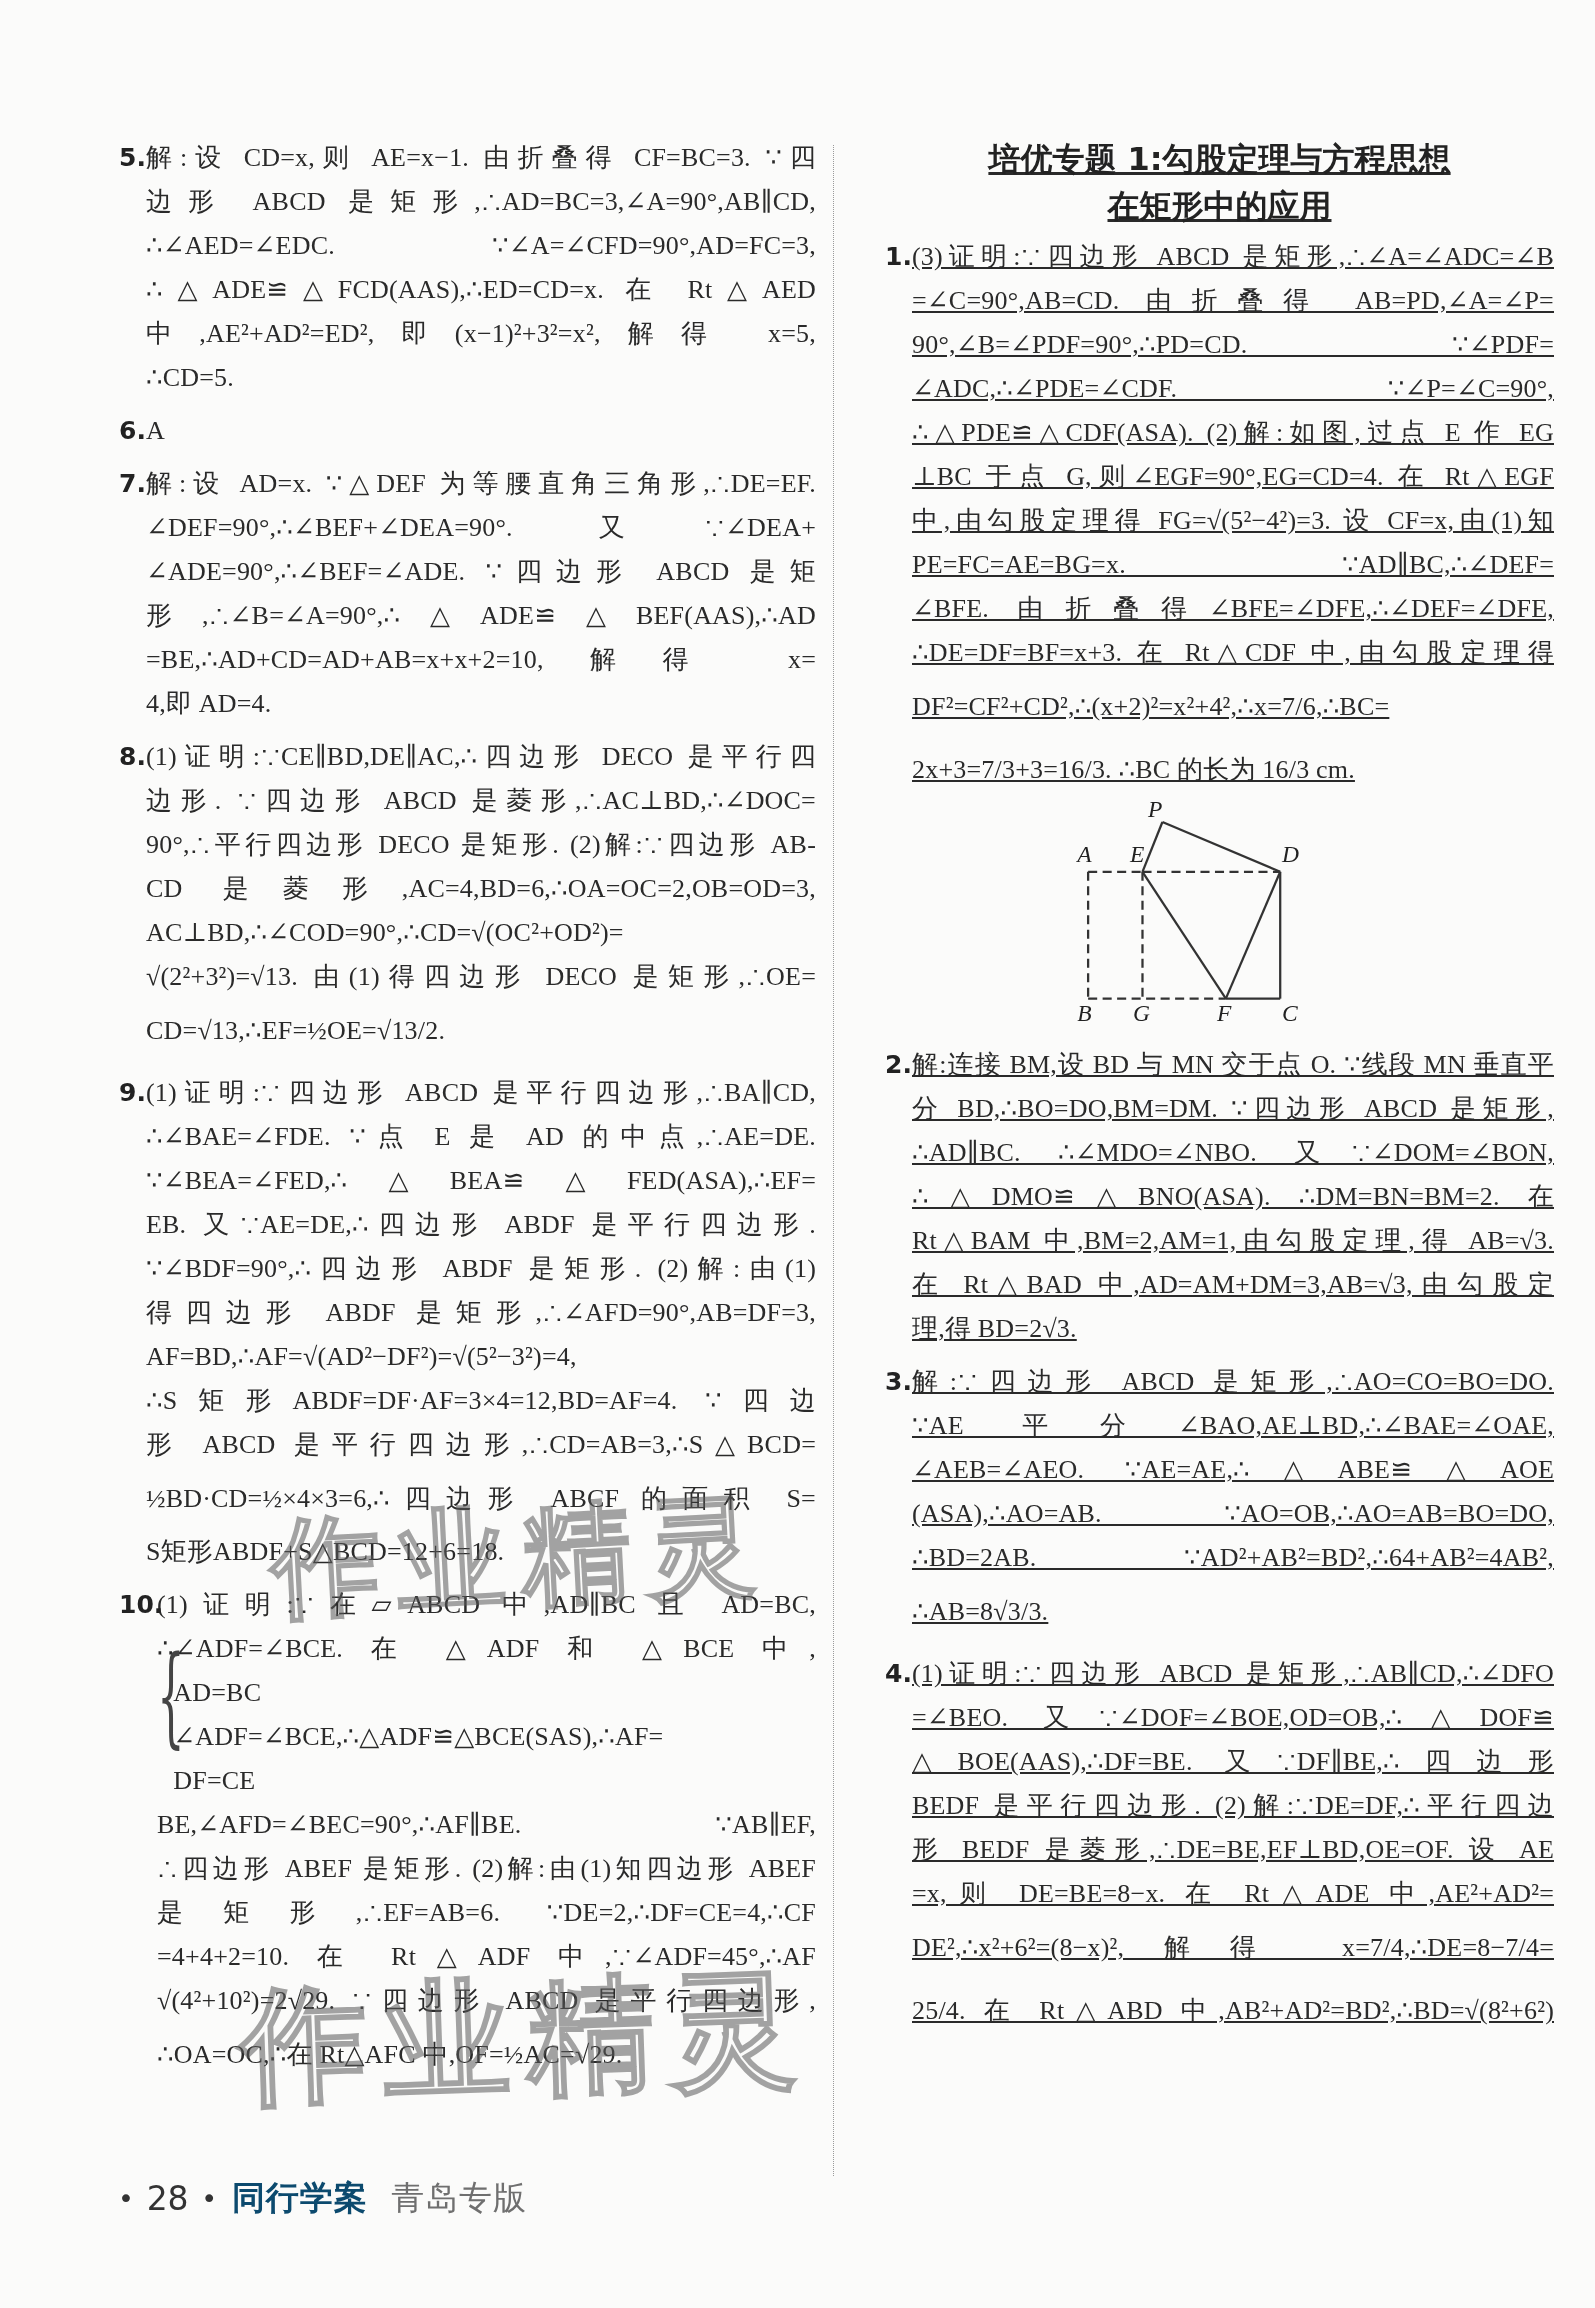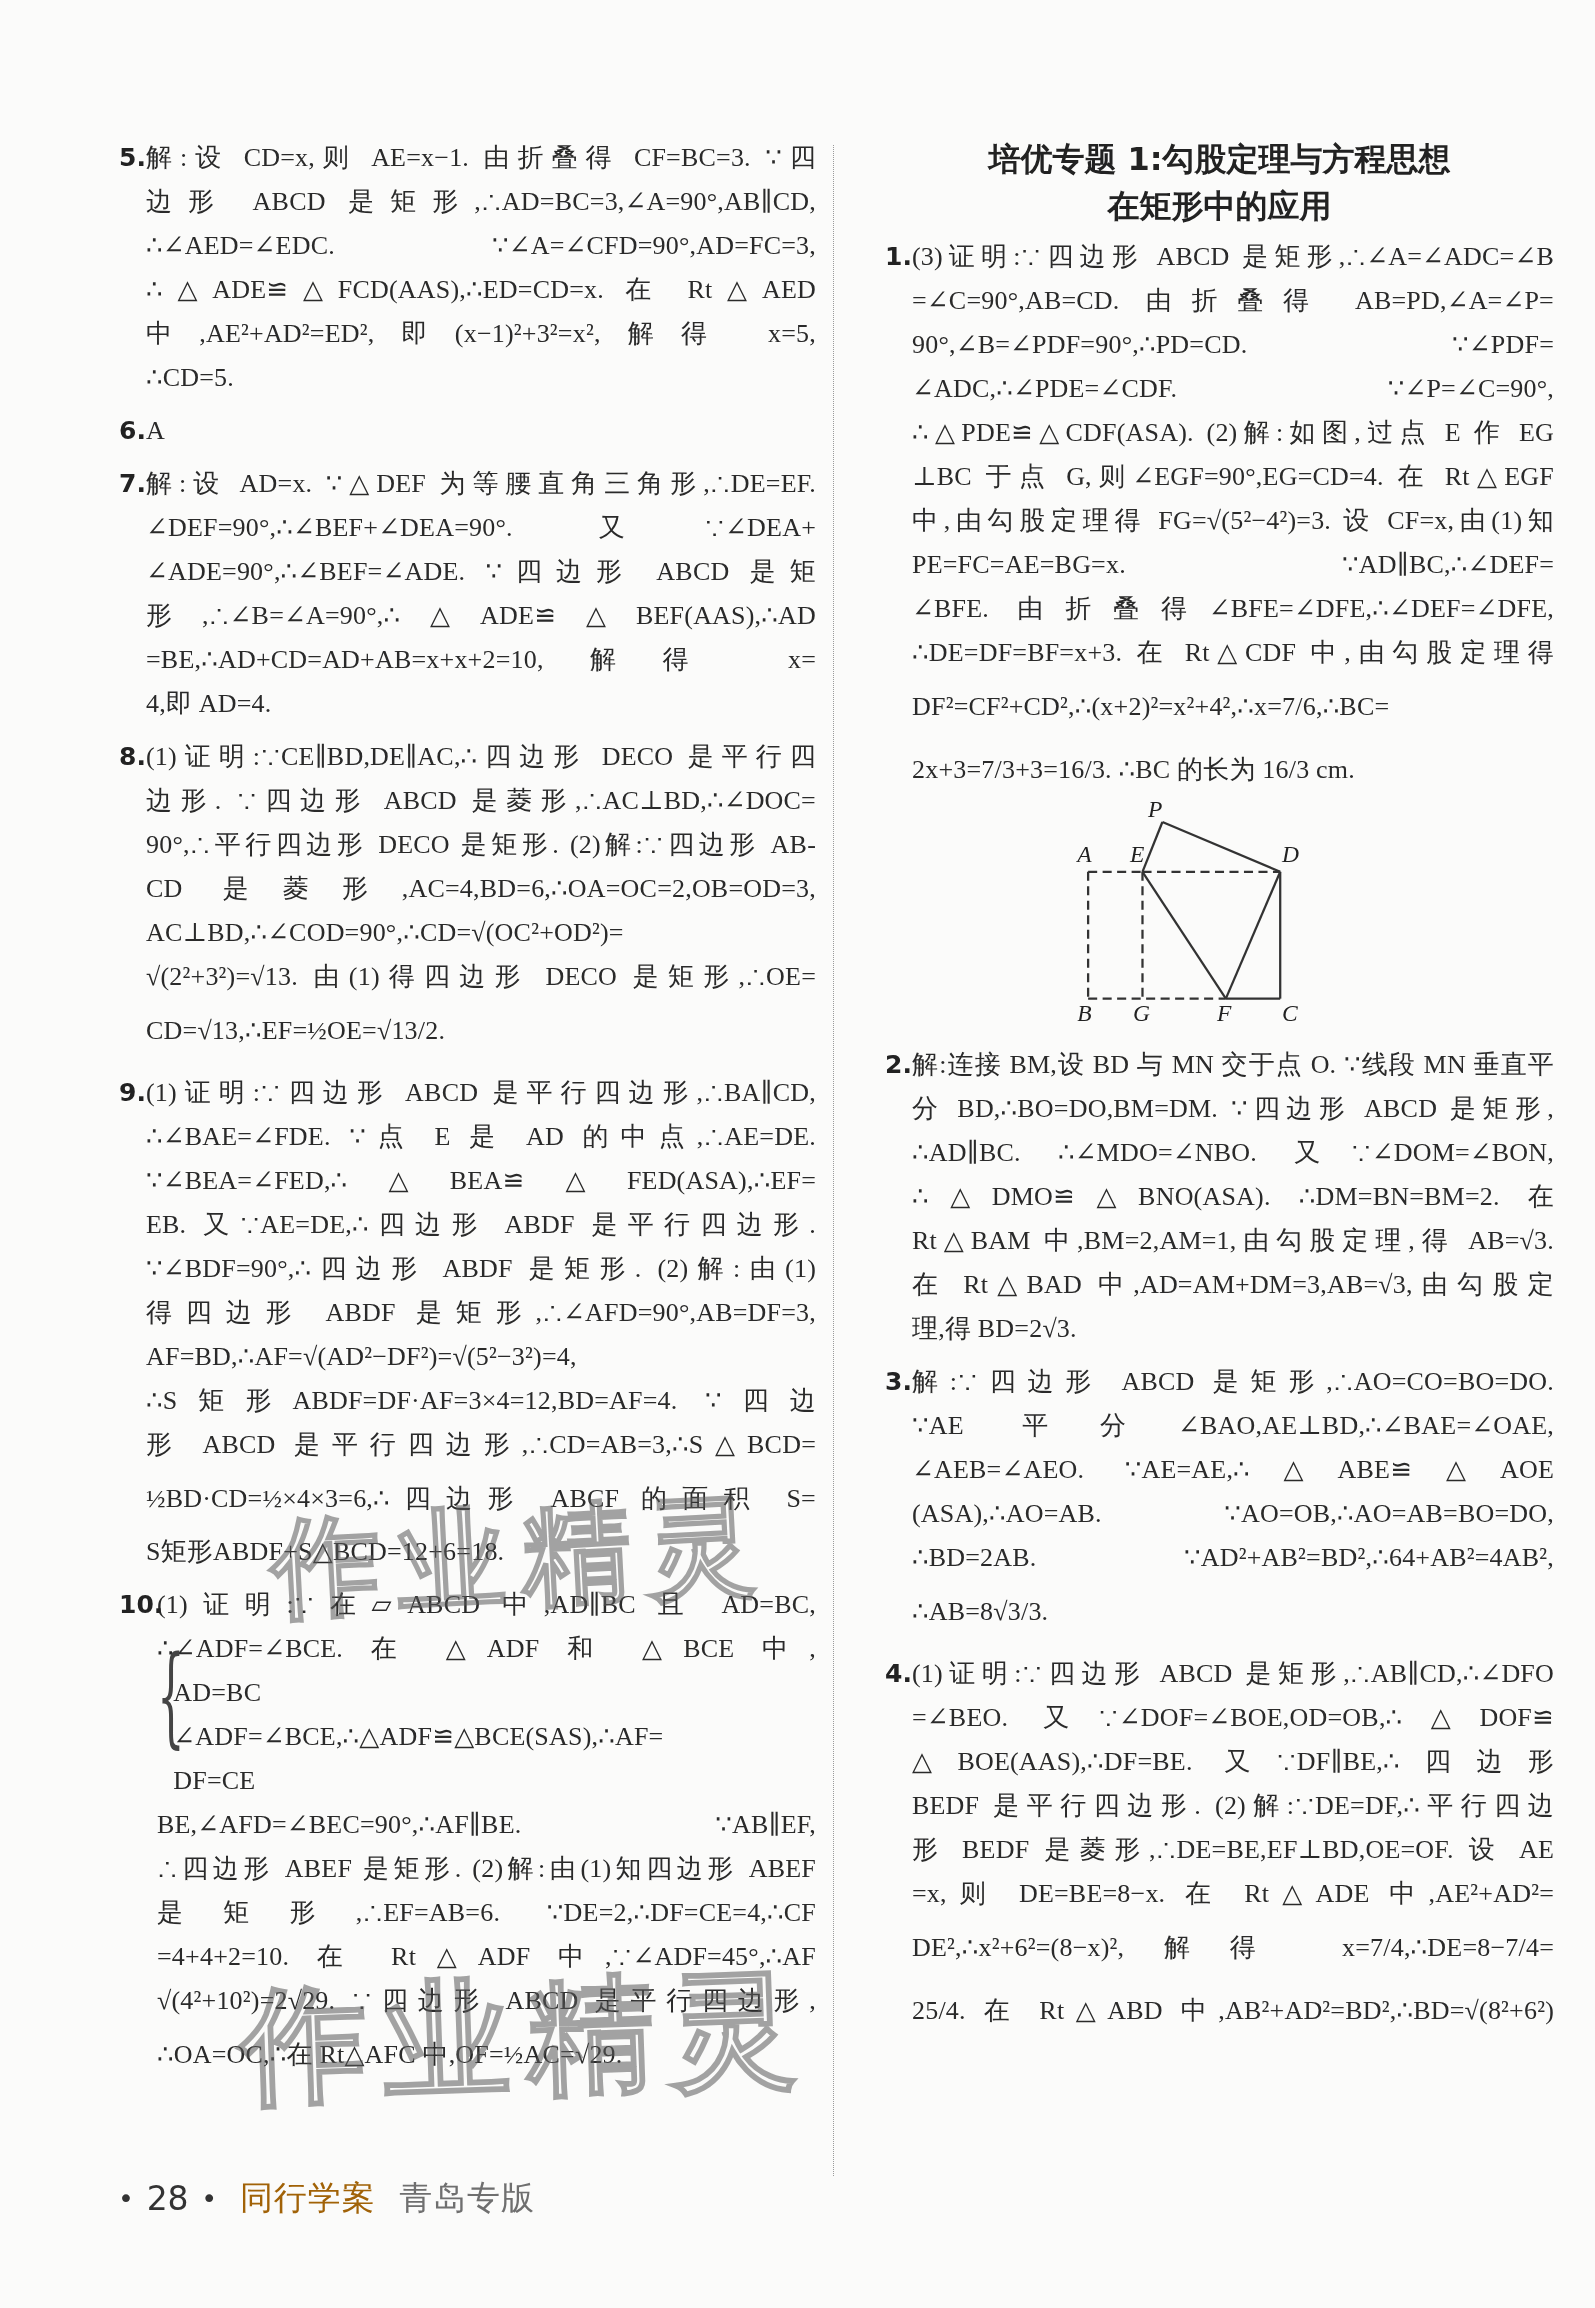--- a/index.html
+++ b/index.html
@@ -5,21 +5,21 @@
   html, body { margin: 0; padding: 0; }
   body {
     width: 1596px; height: 2309px; position: relative; overflow: hidden;
     background: #fbfbfa;
     font-family: "Liberation Serif", "DejaVu Serif", serif;
     color: #2a2a2a;
   }
   .page { position: absolute; left: 0; top: 0; width: 1596px; height: 2309px; }
   .col { position: absolute; top: 136px; }
   .col-left { left: 119px; width: 697px; }
-  .col-right { left: 885px; width: 669px; }
+  .col-right { left: 885px; width: 669px; text-decoration: underline; }
   .divider {
     position: absolute; left: 833px; top: 145px; height: 2031px; width: 0;
     border-left: 1.8px dotted #9a9a9a;
   }
   .q { position: relative; margin: 0 0 9px 0; }
   .qnum {
     position: absolute; left: 0; top: 0;
     font-family: "DejaVu Sans", sans-serif; font-weight: bold;
     font-size: 25px; line-height: 44px; color: #222;
   }
@@ -43,21 +43,21 @@
   .figure svg { position: absolute; left: 0; top: 0; }
   .fig-label {
     position: absolute; font-style: italic; font-size: 23.5px; color: #222;
   }
   .footer {
     position: absolute; left: 118px; top: 2176px;
     font-family: "DejaVu Sans", sans-serif; font-size: 33px; color: #333;
     display: flex; align-items: center; gap: 12.7px;
   }
   .footer .dot { font-size: 27px; }
-  .footer .brand { font-weight: normal; color: #a16207; letter-spacing: 0.9px; margin-left: 10px; }
+  .footer .brand { font-weight: bold; color: #0c4a6e; letter-spacing: 0.9px; margin-left: 2px; }
   .footer .edition { color: #6f6f6f; letter-spacing: 0.9px; margin-left: 11px; }
   .watermark {
     position: absolute; font-family: "DejaVu Sans", sans-serif; font-weight: bold;
     color: transparent; -webkit-text-stroke: 1.8px rgba(90,90,90,0.55);
     letter-spacing: 16.3px; pointer-events: none;
   }
   .wm1 { left: 271px; top: 1484px; font-size: 109px; transform: rotate(-3deg); }
   .wm2 { left: 240px; top: 1954px; font-size: 127px; transform: rotate(-2deg); }
 </style>
 </head>

